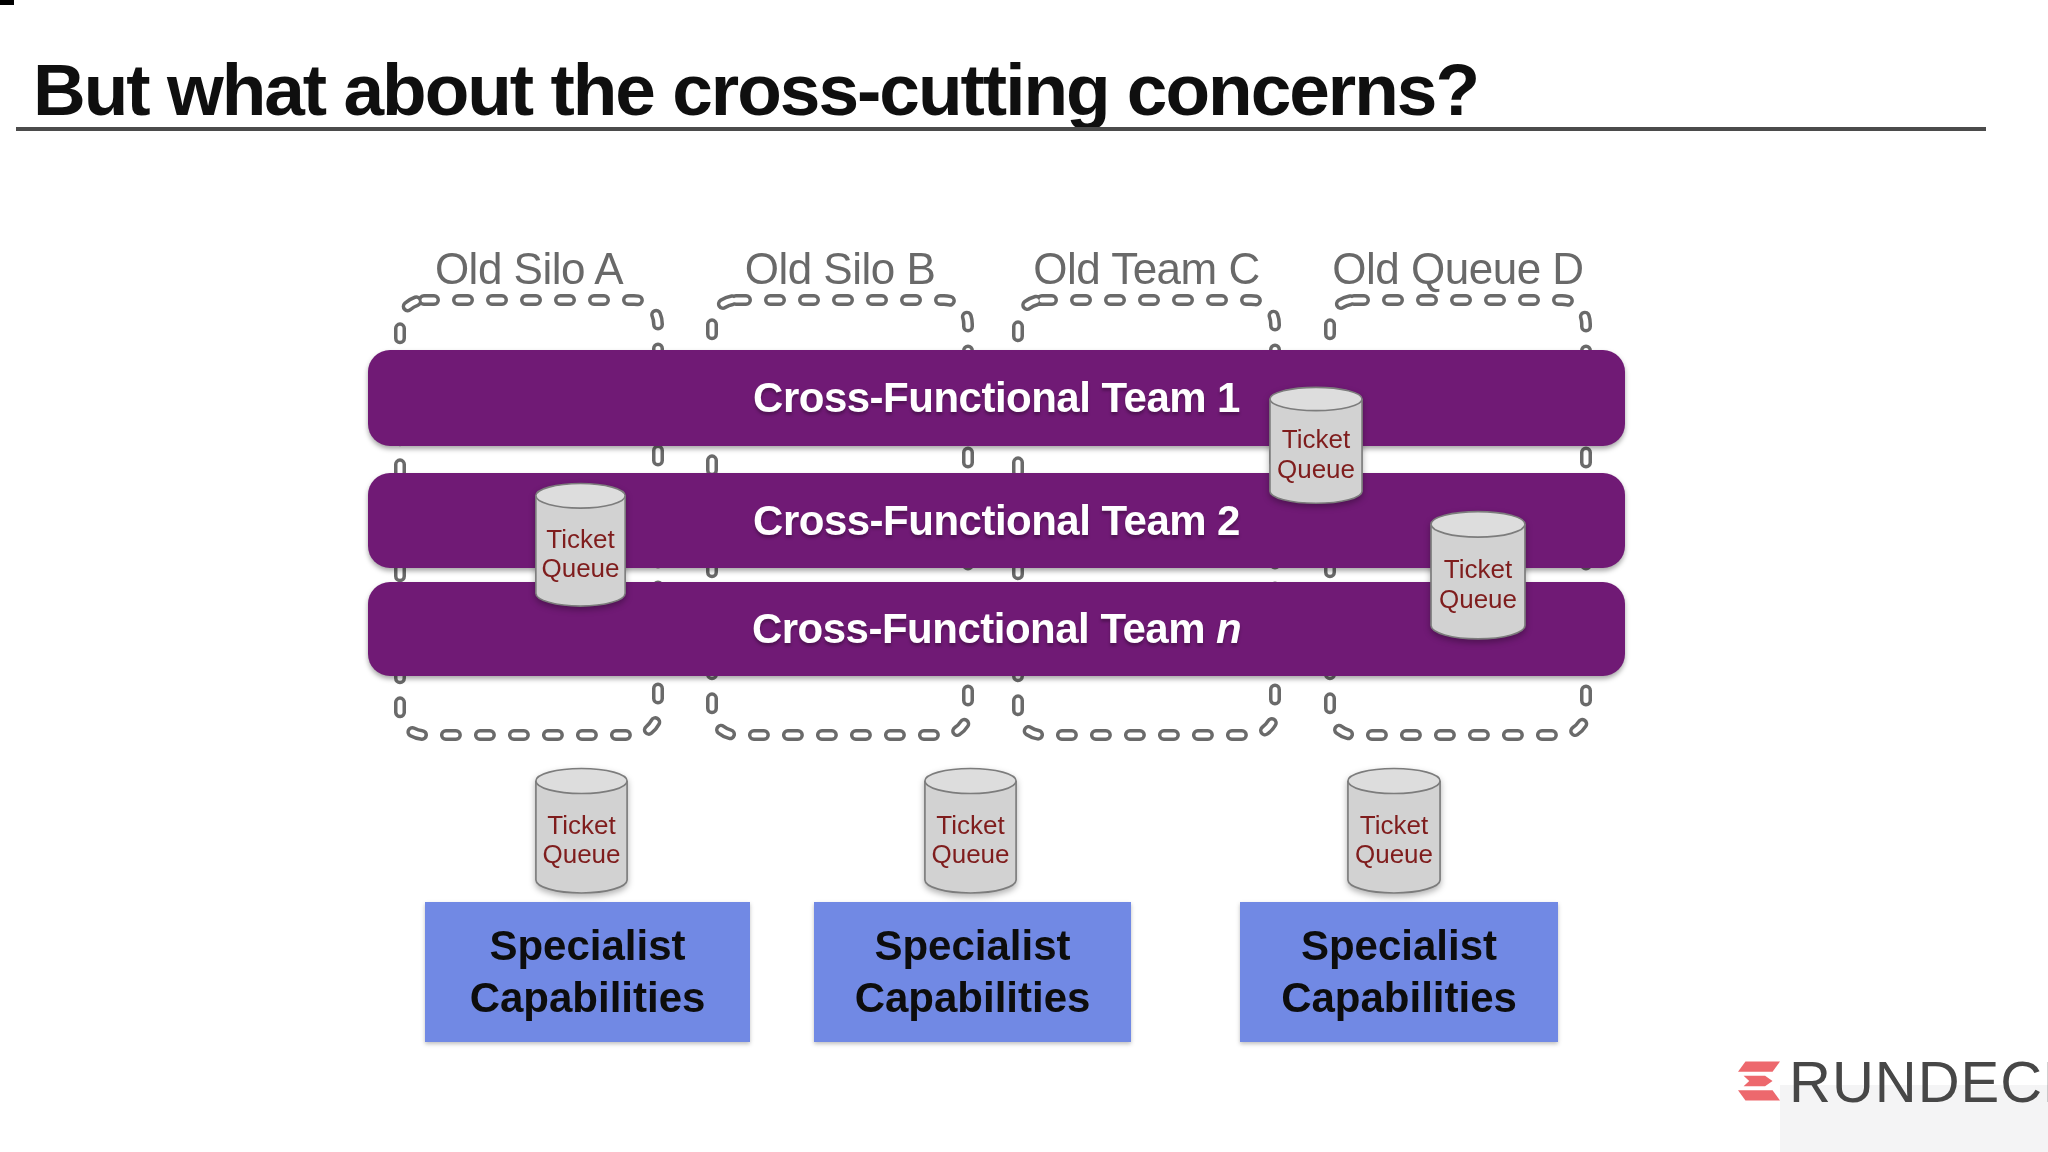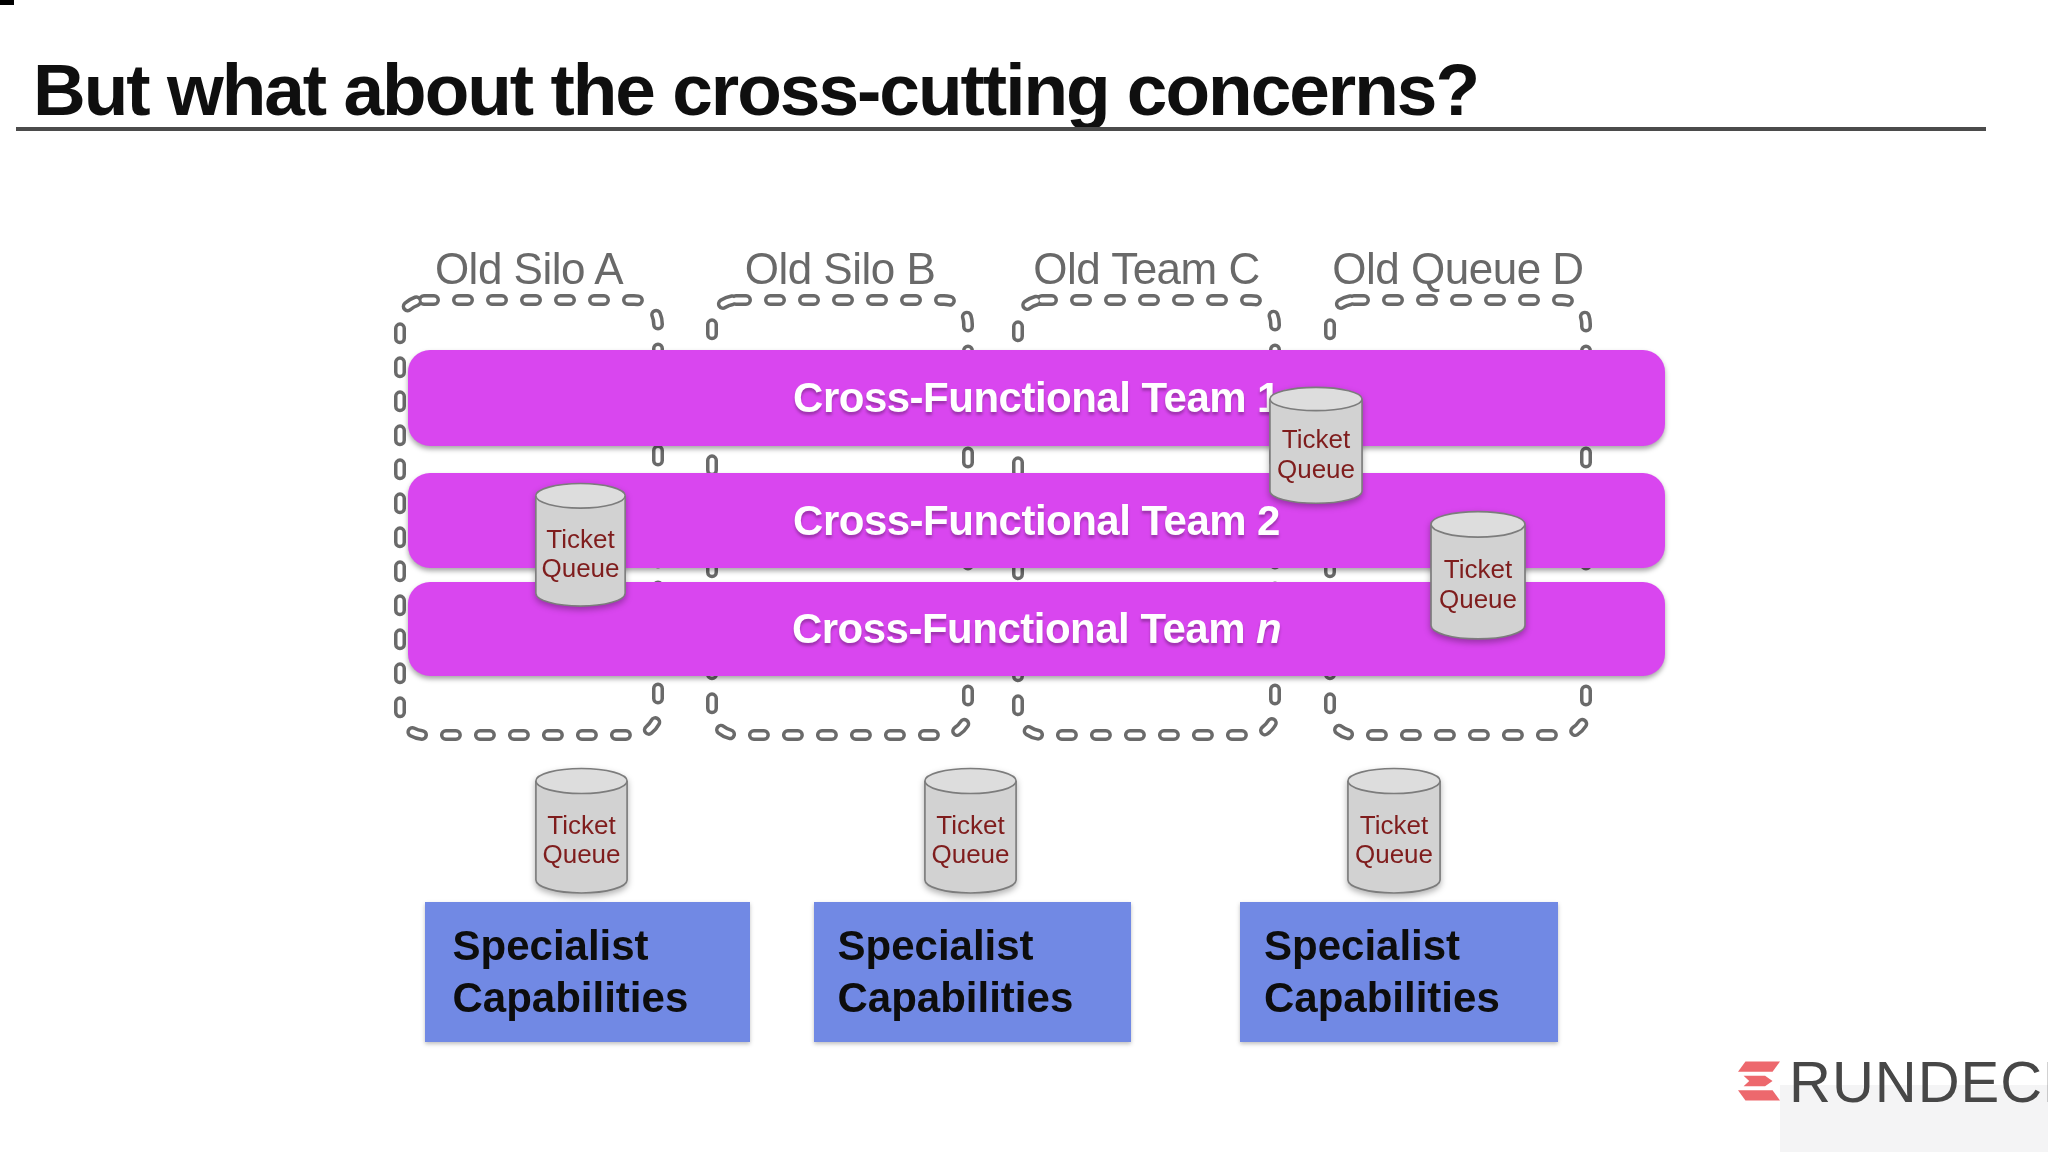--- a/index.html
+++ b/index.html
@@ -16,24 +16,23 @@
   .silo-label{
     position:absolute;top:244px;height:54px;text-align:center;
     font-size:44px;font-weight:normal;letter-spacing:-0.5px;color:#696969;white-space:nowrap;
   }
   .silo-label.a{left:400px;width:258px;}
   .silo-label.b{left:712px;width:256px;}
   .silo-label.c{left:1018px;width:257px;}
   .silo-label.d{left:1330px;width:256px;}
   .silo-svg{position:absolute;left:0;top:0;pointer-events:none;}
   .team-bar{
-    position:absolute;left:368px;width:1257px;border-radius:22px;background:#d946ef;
+    position:absolute;left:368px;width:1257px;border-radius:22px;background:#701a75;
     display:flex;align-items:center;justify-content:center;
     box-shadow:0 3px 5px rgba(0,0,0,0.35);
-    margin-left:40px;
   }
   .team-bar.t1{top:350px;height:96px;}
   .team-bar.t2{top:473px;height:95px;}
   .team-bar.tn{top:582px;height:94px;}
   .team-bar .t-label{
     color:#ffffff;font-size:42px;font-weight:bold;letter-spacing:-0.5px;white-space:nowrap;
     text-shadow:0 3px 3px rgba(0,0,0,0.28);
   }
   .team-bar .t-suffix{margin-left:0.26em;}
   .team-bar .t-suffix.n-italic{font-style:italic;}
@@ -45,21 +44,21 @@
     font-size:26px;line-height:1.13;color:#7f1d1d;
   }
   .cyl-1{left:1267px;top:386px;width:98px;height:121px;}
   .cyl-2{left:533px;top:482px;width:95px;height:128px;}
   .cyl-3{left:1428px;top:510px;width:100px;height:133px;}
   .cyl-4{left:533px;top:767px;width:97px;height:130px;}
   .cyl-5{left:922px;top:767px;width:97px;height:130px;}
   .cyl-6{left:1345px;top:767px;width:98px;height:130px;}
   .spec-box{
     position:absolute;top:902px;height:140px;background:#7189e4;
-    display:flex;align-items:center;justify-content:center;text-align:left;
+    display:flex;align-items:center;justify-content:center;text-align:center;
     box-shadow:0 2px 4px rgba(0,0,0,0.25);
   }
   .spec-box .spec-label{
     font-size:42px;font-weight:bold;line-height:1.25;color:#0d0d0d;width:270px;
   }
   .spec-box.s1{left:425px;width:325px;}
   .spec-box.s2{left:814px;width:317px;}
   .spec-box.s3{left:1240px;width:318px;}
   .bottom-right-strip{position:absolute;left:1780px;top:1085px;width:268px;height:67px;background:#f4f4f5;}
   .logo{position:absolute;left:1738px;top:1056px;height:50px;display:flex;align-items:center;gap:9px;}

